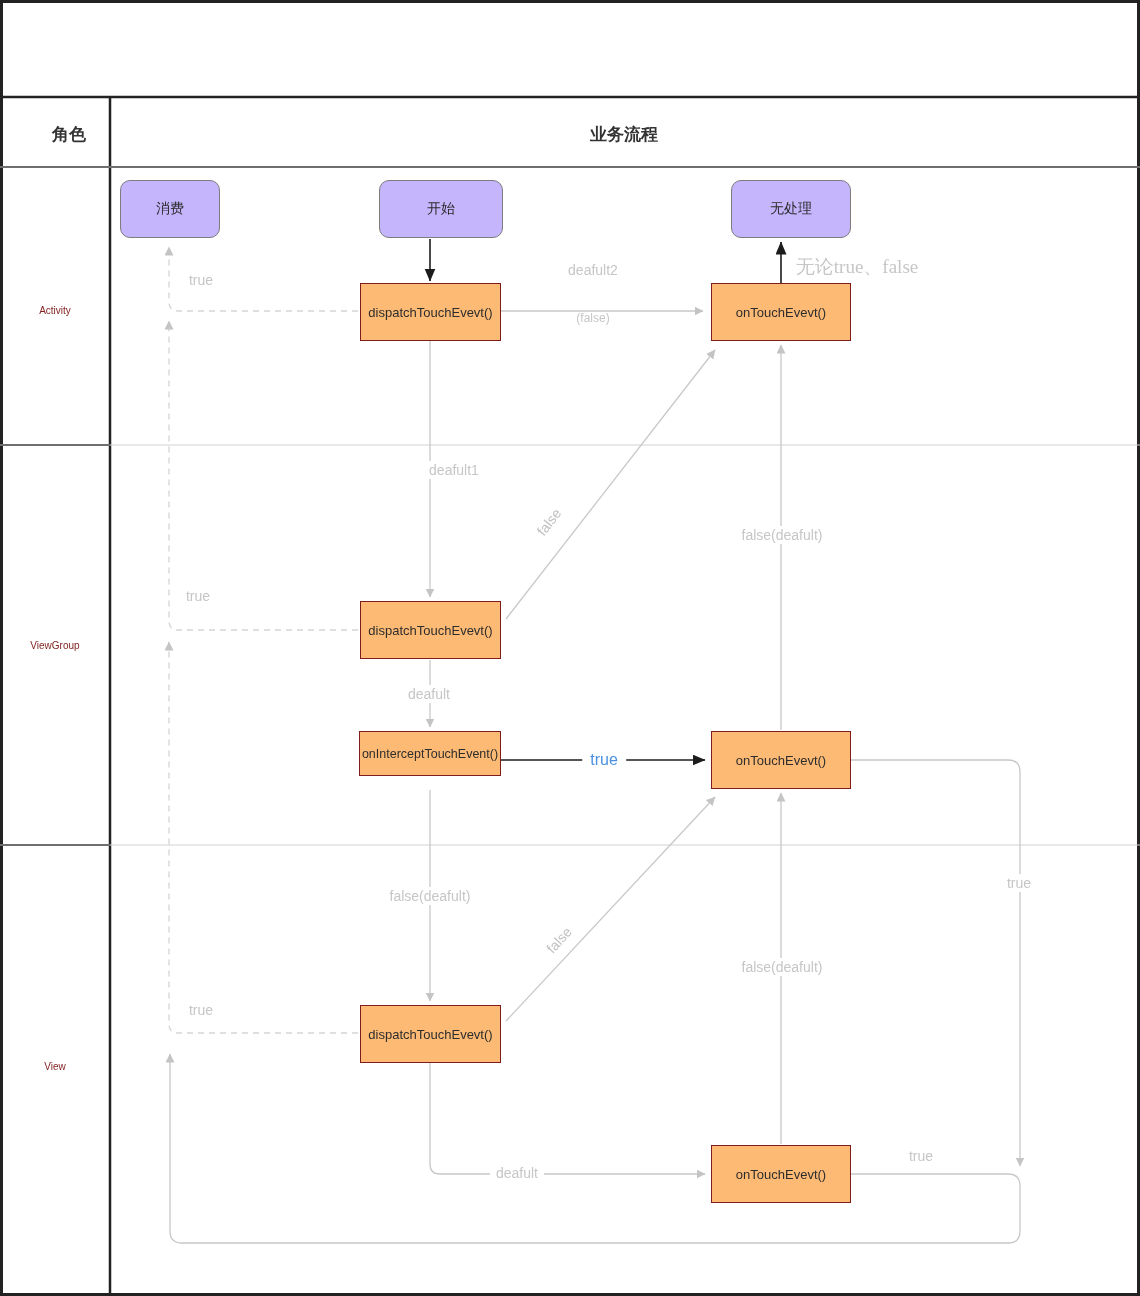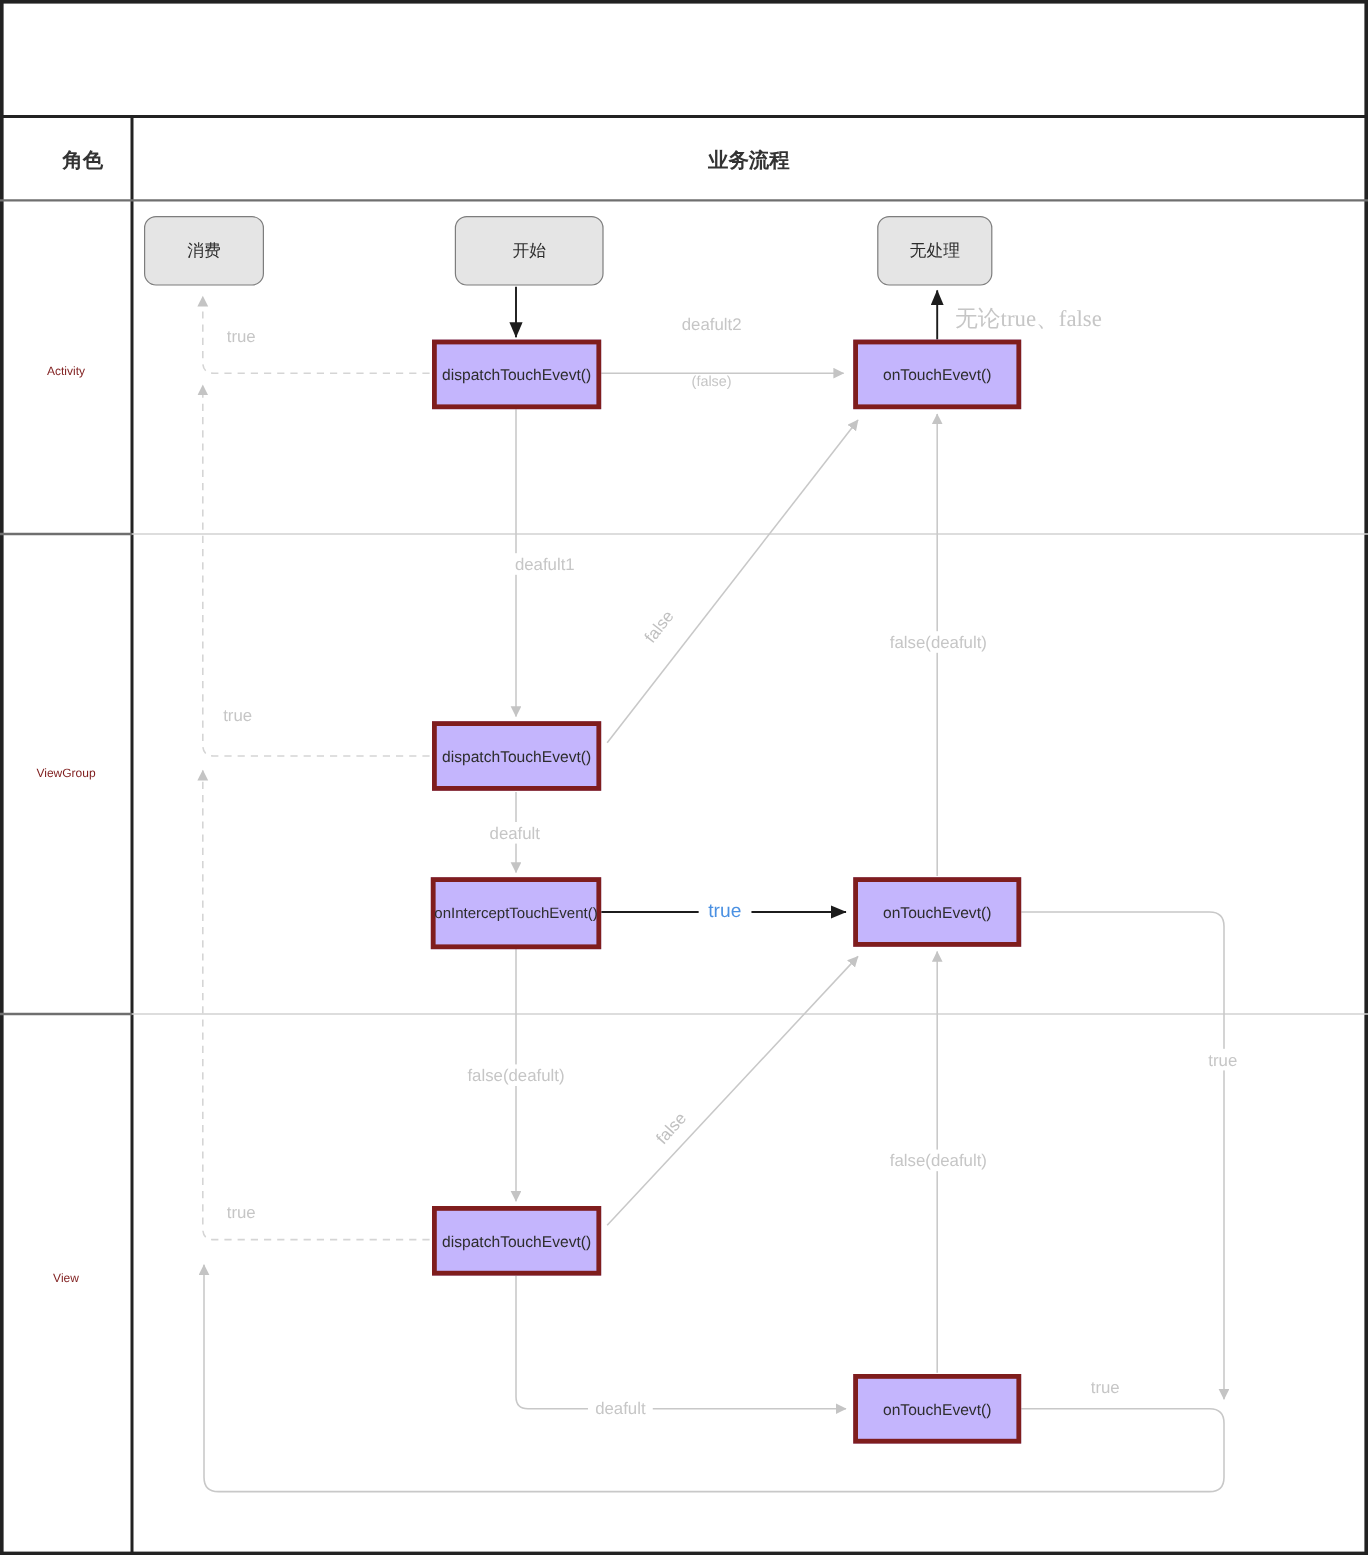--- a/index.html
+++ b/index.html
@@ -8,25 +8,25 @@
     font-family:"Liberation Sans","DejaVu Sans",sans-serif;color:#2d2d2d;
   }
   #wires{position:absolute;left:0;top:0;width:1140px;height:1296px;}
   .abs{position:absolute;}
   .center{transform:translate(-50%,-50%);}
   .title{font-size:22px;font-weight:bold;color:#2d2d2d;white-space:nowrap;}
   .colhead{font-size:17px;font-weight:bold;color:#333;white-space:nowrap;}
   .lane-label{font-size:10px;color:#7f1d1d;white-space:nowrap;}
   .node{
     position:absolute;display:flex;align-items:center;justify-content:center;
-    background:#c4b5fd;border:4px solid #7f1d1d;font-size:13px;color:#2d2d2d;
+    background:#fdba74;border:1px solid #7f1d1d;font-size:13px;color:#2d2d2d;
     box-sizing:border-box;text-align:center;white-space:nowrap;
   }
   .node.term{
-    background:#e5e5e5;border:1px solid #7d7d7d;border-radius:10px;
+    background:#c4b5fd;border:1px solid #7d7d7d;border-radius:10px;
     font-size:14px;color:#2c2c2c;
   }
   .elabel{
     position:absolute;transform:translate(-50%,-50%);
     font-size:14px;color:#c6c6c6;white-space:nowrap;line-height:1;
   }
   .elabel.onln{background:#fff;padding:2px 6px;}
   .elabel.sub{font-size:12px;margin-top:29px;}
   .elabel.big{font-size:19px;font-family:Liberation Serif, serif;}
   .elabel.blue{color:#4a90e2;font-size:16px;background:#fff;padding:2px 8px;}
@@ -86,26 +86,26 @@
 
   <div class="abs center colhead" style="left:69px;top:134px;">角色</div>
   <div class="abs center colhead" style="left:624px;top:134px;">业务流程</div>
 
   <div class="abs center lane-label" style="left:55px;top:310px;">Activity</div>
   <div class="abs center lane-label" style="left:55px;top:645px;">ViewGroup</div>
   <div class="abs center lane-label" style="left:55px;top:1066px;">View</div>
 
   <div class="node term" style="left:120px;top:180px;width:100px;height:58px;">消费</div>
   <div class="node term" style="left:379px;top:180px;width:124px;height:58px;">开始</div>
-  <div class="node term" style="left:731px;top:180px;width:96px;height:58px;">无处理</div>
+  <div class="node term" style="left:731px;top:180px;width:120px;height:58px;">无处理</div>
 
   <div class="node" style="left:360px;top:283px;width:141px;height:58px;">dispatchTouchEvevt()</div>
   <div class="node" style="left:711px;top:283px;width:140px;height:58px;">onTouchEvevt()</div>
   <div class="node" style="left:360px;top:601px;width:141px;height:58px;">dispatchTouchEvevt()</div>
-  <div class="node" style="left:359px;top:731px;width:142px;height:60px;font-size:12.5px;">onInterceptTouchEvent()</div>
+  <div class="node" style="left:359px;top:731px;width:142px;height:45px;font-size:12.5px;">onInterceptTouchEvent()</div>
   <div class="node" style="left:711px;top:731px;width:140px;height:58px;">onTouchEvevt()</div>
   <div class="node" style="left:360px;top:1005px;width:141px;height:58px;">dispatchTouchEvevt()</div>
   <div class="node" style="left:711px;top:1145px;width:140px;height:58px;">onTouchEvevt()</div>
 
   <div class="elabel" style="left:201px;top:280px;">true</div>
   <div class="elabel" style="left:593px;top:270px;">deafult2</div>
   <div class="elabel sub" style="left:593px;top:289px;">(false)</div>
   <div class="elabel big" style="left:857px;top:266px;">无论true、false</div>
   <div class="elabel onln" style="left:454px;top:470px;">deafult1</div>
   <div class="elabel rot1" style="left:549px;top:522px;color:#c0c0c0;">false</div>

